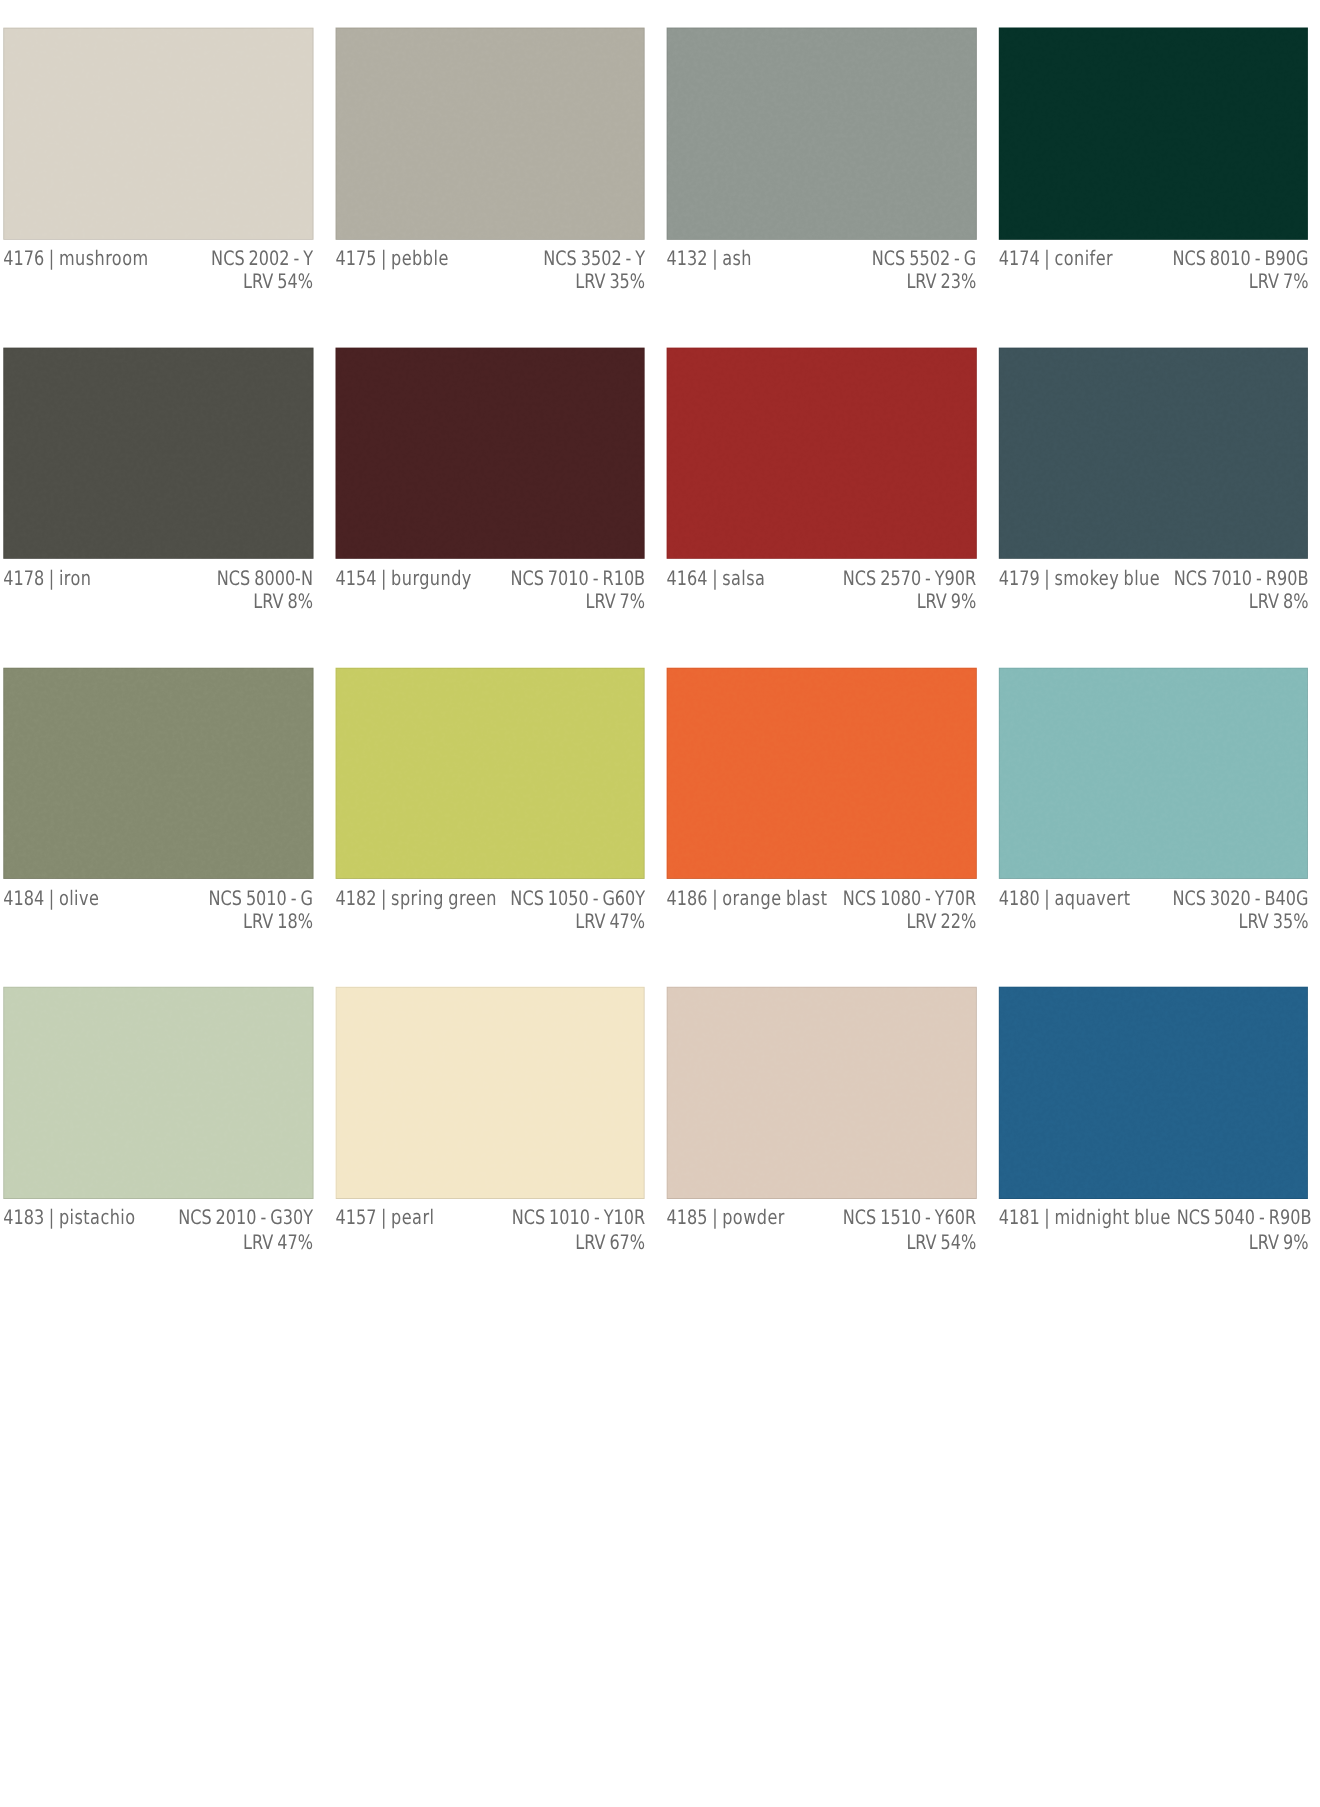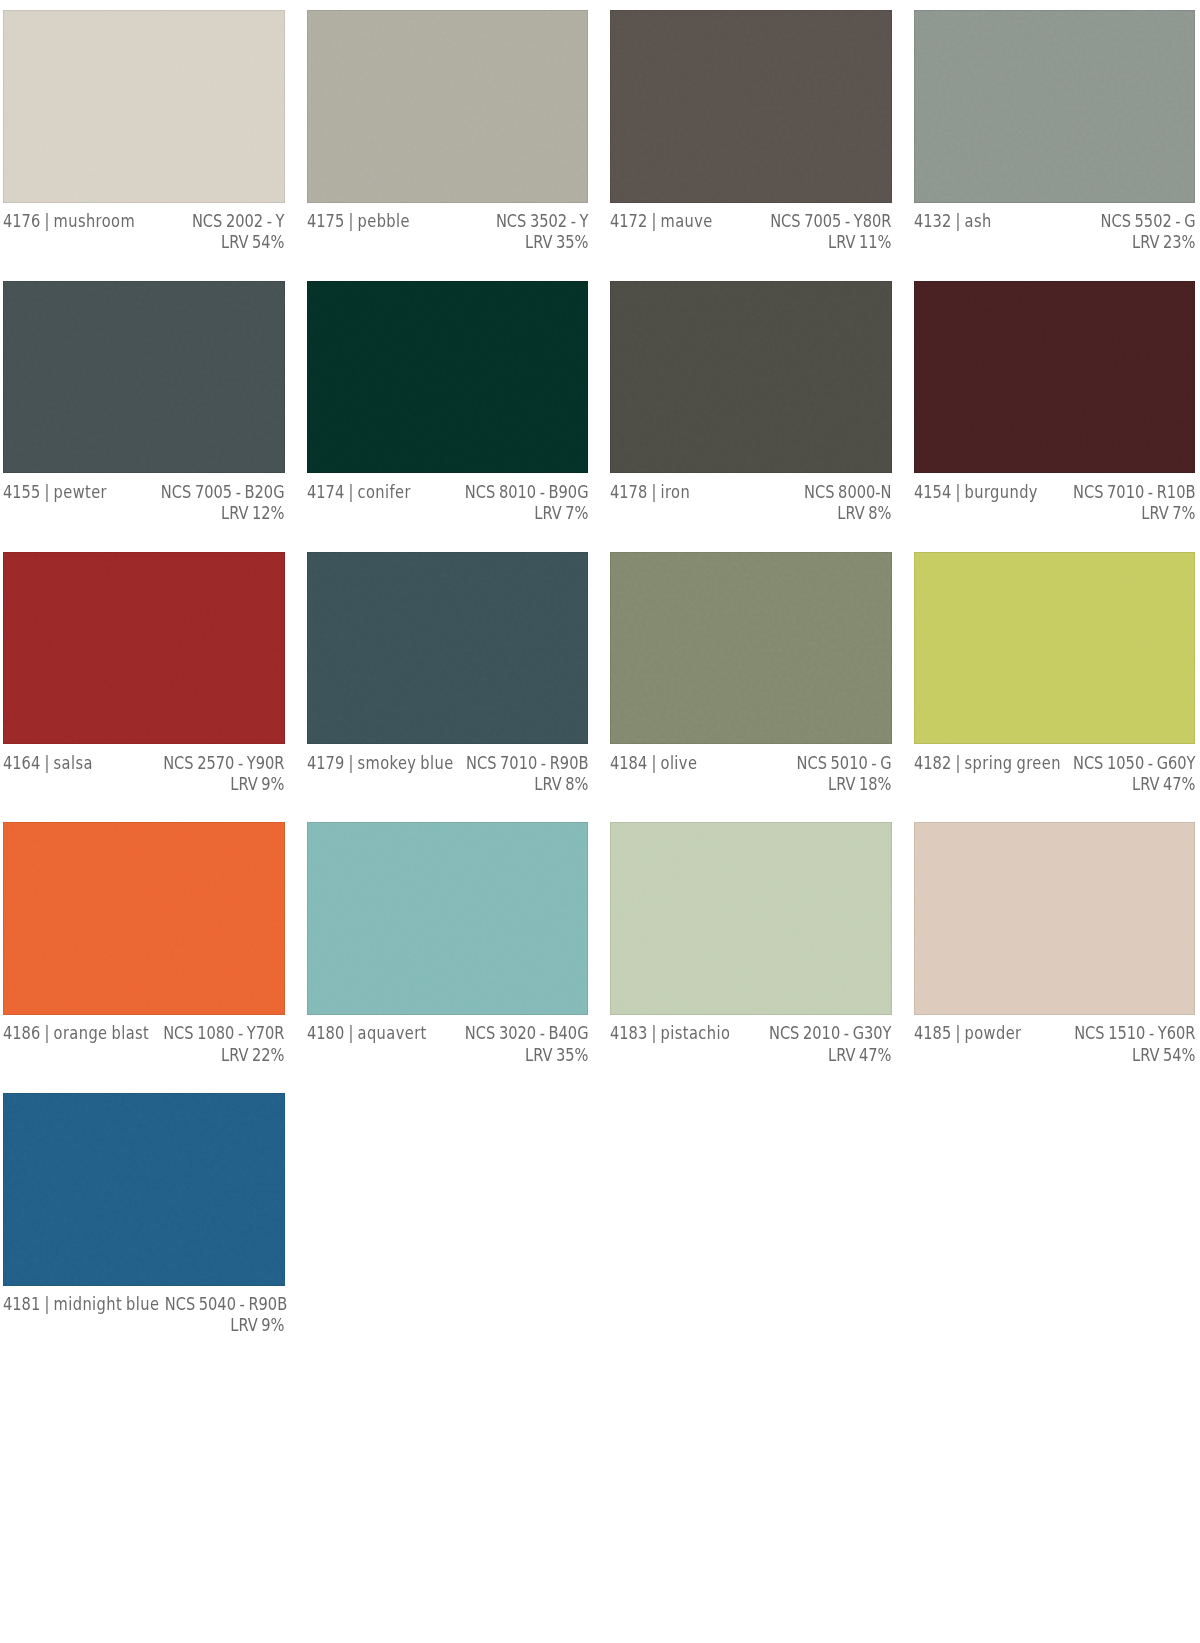--- a/index.html
+++ b/index.html
@@ -6,26 +6,27 @@
   html, body { margin: 0; padding: 0; }
   body {
     width: 1200px; height: 1643px;
     background: #ffffff;
     font-family: "DejaVu Sans Condensed", "DejaVu Sans", sans-serif;
     -webkit-font-smoothing: antialiased;
     overflow: hidden;
   }
   .grid {
     position: absolute;
-    left: 3px; top: 10px;
+    left: 3px; top: 25px;
     width: 1191px;
     display: grid;
     grid-template-columns: repeat(4, 281.5px);
     column-gap: 22.1px;
     row-gap: 0;
+    gap: 20px;
   }
   .cell { width: 281.5px; height: 270.8px; }
   .chip {
     width: 281.5px; height: 192.6px;
     position: relative; overflow: hidden;
     box-shadow: inset 0 0 0 0.8px rgba(0, 0, 0, 0.10);
   }
   .grain {
     position: absolute; inset: 0;
     opacity: 0.12;
@@ -85,62 +86,34 @@
     </div>
     <div class="meta">
       <div class="line1">
           <span class="left"><span class="code">4175</span><span class="sep">|</span><span class="cname">pebble</span></span>
           <span class="ncs">NCS 3502 - Y</span>
         </div>
       <div class="line2"><span class="lrv">LRV 35%</span></div>
     </div>
   </div>
   <div class="cell">
-    <div class="chip" style="background: rgb(91, 83, 78);">
-      <svg class="grain" width="281" height="192" aria-hidden="true">
-          <rect width="281" height="192" filter="url(#paper-grain)"></rect>
-        </svg>
-    </div>
-    <div class="meta">
-      <div class="line1">
-          <span class="left"><span class="code">4172</span><span class="sep">|</span><span class="cname">mauve</span></span>
-          <span class="ncs">NCS 7005 - Y80R</span>
-        </div>
-      <div class="line2"><span class="lrv">LRV 11%</span></div>
-    </div>
-  </div>
-  <div class="cell">
     <div class="chip" style="background: rgb(143, 151, 145);">
       <svg class="grain" width="281" height="192" aria-hidden="true">
           <rect width="281" height="192" filter="url(#paper-grain)"></rect>
         </svg>
     </div>
     <div class="meta">
       <div class="line1">
           <span class="left"><span class="code">4132</span><span class="sep">|</span><span class="cname">ash</span></span>
           <span class="ncs">NCS 5502 - G</span>
         </div>
       <div class="line2"><span class="lrv">LRV 23%</span></div>
     </div>
   </div>
   <div class="cell">
-    <div class="chip" style="background: rgb(71, 82, 84);">
-      <svg class="grain" width="281" height="192" aria-hidden="true">
-          <rect width="281" height="192" filter="url(#paper-grain)"></rect>
-        </svg>
-    </div>
-    <div class="meta">
-      <div class="line1">
-          <span class="left"><span class="code">4155</span><span class="sep">|</span><span class="cname">pewter</span></span>
-          <span class="ncs">NCS 7005 - B20G</span>
-        </div>
-      <div class="line2"><span class="lrv">LRV 12%</span></div>
-    </div>
-  </div>
-  <div class="cell">
     <div class="chip" style="background: rgb(5, 50, 40);">
       <svg class="grain" width="281" height="192" aria-hidden="true">
           <rect width="281" height="192" filter="url(#paper-grain)"></rect>
         </svg>
     </div>
     <div class="meta">
       <div class="line1">
           <span class="left"><span class="code">4174</span><span class="sep">|</span><span class="cname">conifer</span></span>
           <span class="ncs">NCS 8010 - B90G</span>
         </div>
@@ -264,20 +237,34 @@
       <svg class="grain" width="281" height="192" aria-hidden="true">
           <rect width="281" height="192" filter="url(#paper-grain)"></rect>
         </svg>
     </div>
     <div class="meta">
       <div class="line1">
           <span class="left"><span class="code">4183</span><span class="sep">|</span><span class="cname">pistachio</span></span>
           <span class="ncs">NCS 2010 - G30Y</span>
         </div>
       <div class="line2"><span class="lrv">LRV 47%</span></div>
+    </div>
+  </div>
+  <div class="cell">
+    <div class="chip" style="background: rgb(243, 231, 199);">
+      <svg class="grain" width="281" height="192" aria-hidden="true">
+          <rect width="281" height="192" filter="url(#paper-grain)"></rect>
+        </svg>
+    </div>
+    <div class="meta">
+      <div class="line1">
+          <span class="left"><span class="code">4157</span><span class="sep">|</span><span class="cname">pearl</span></span>
+          <span class="ncs">NCS 1010 - Y10R</span>
+        </div>
+      <div class="line2"><span class="lrv">LRV 67%</span></div>
     </div>
   </div>
   <div class="cell">
     <div class="chip" style="background: rgb(221, 203, 188);">
       <svg class="grain" width="281" height="192" aria-hidden="true">
           <rect width="281" height="192" filter="url(#paper-grain)"></rect>
         </svg>
     </div>
     <div class="meta">
       <div class="line1">

